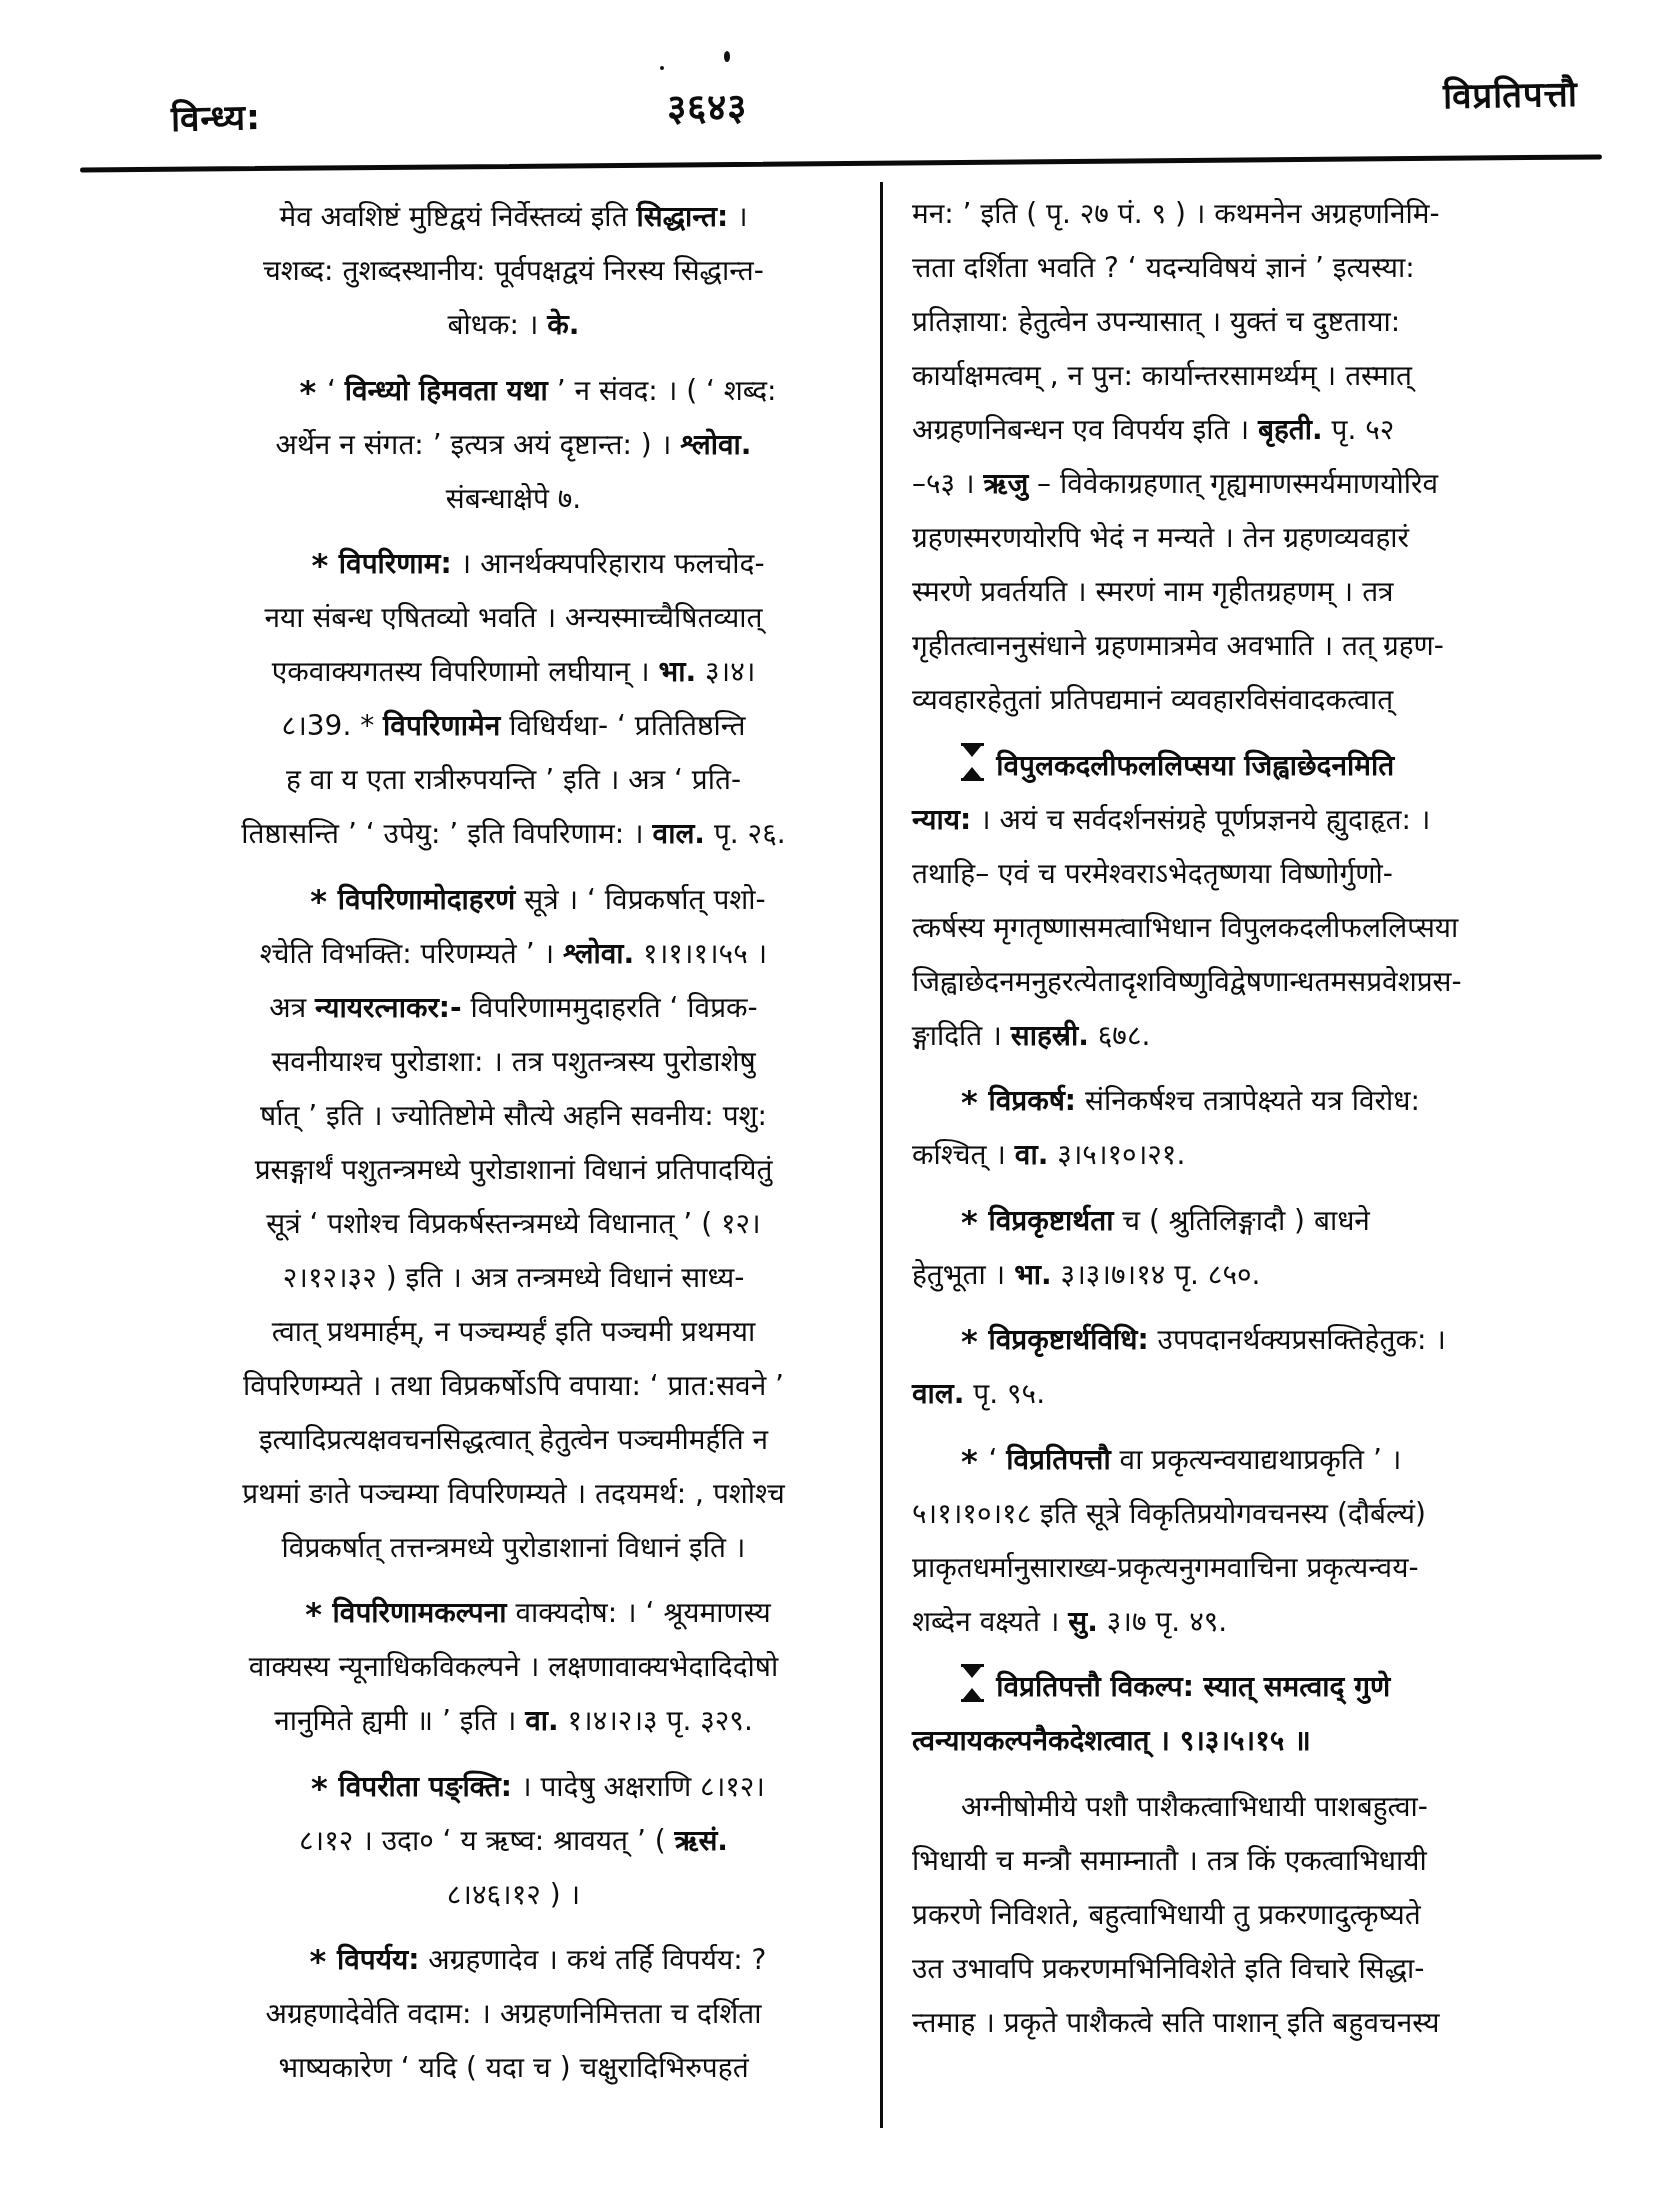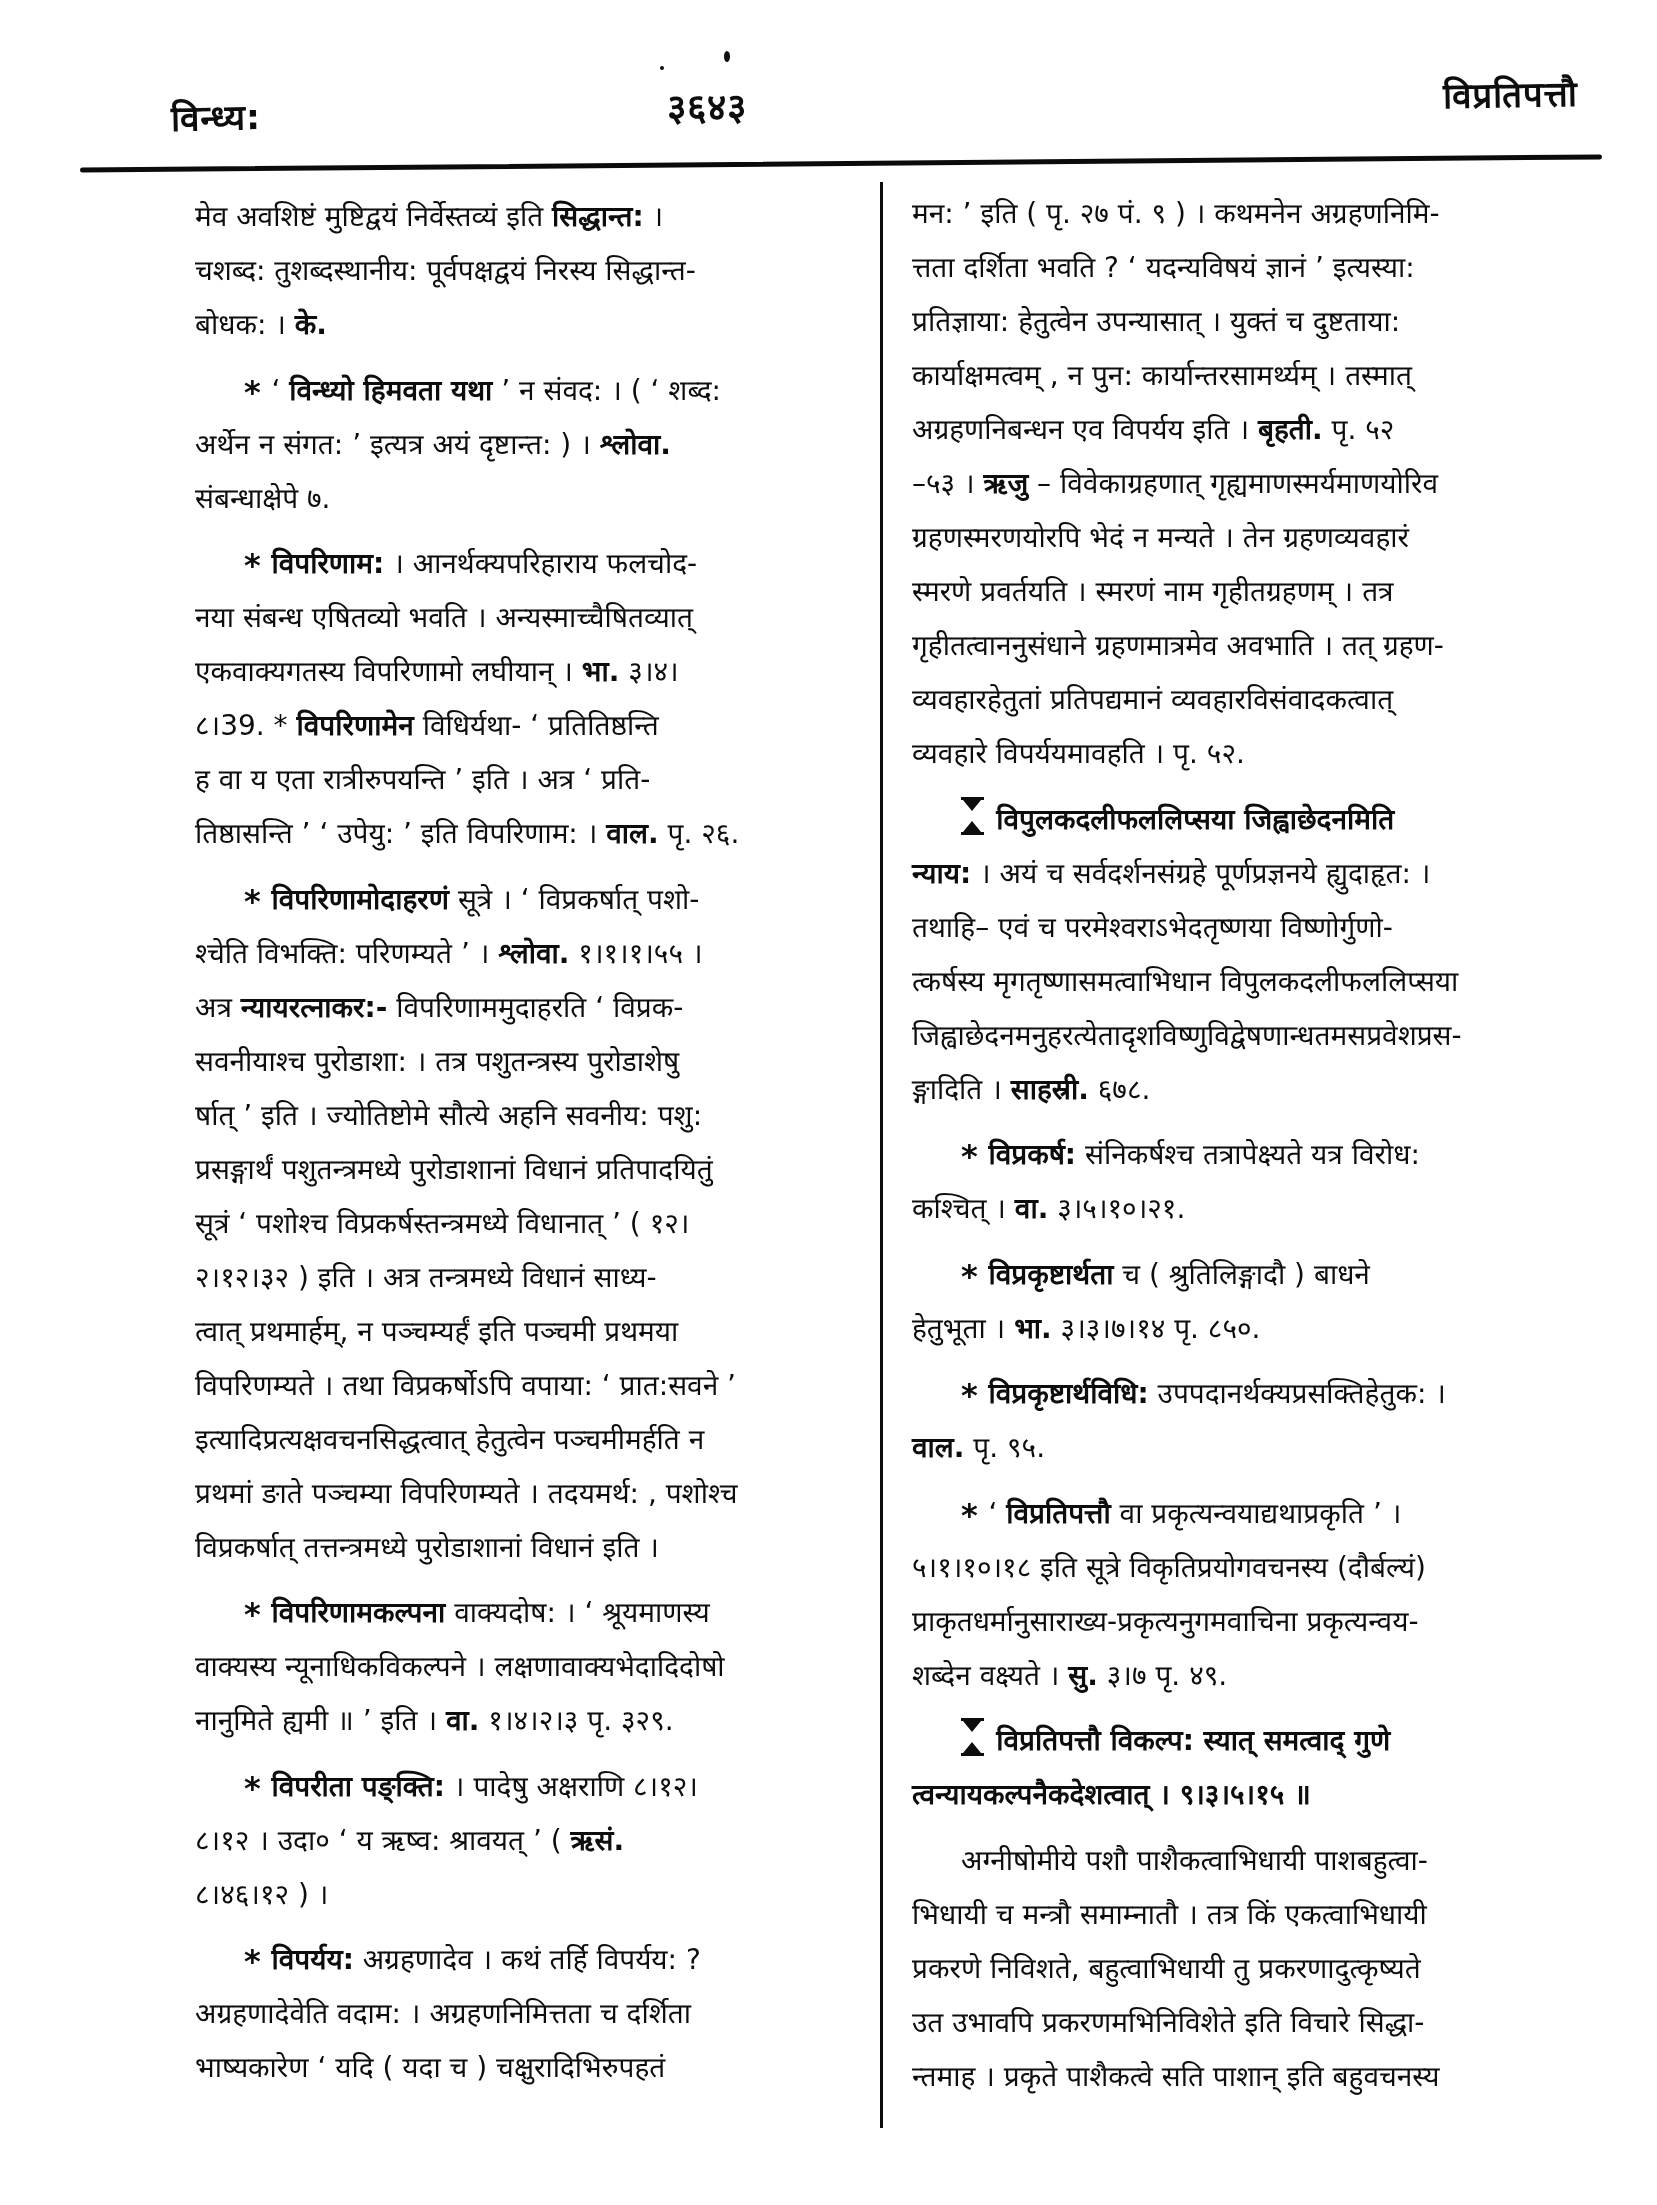--- a/index.html
+++ b/index.html
@@ -18,21 +18,21 @@
   #hdr-center{left:667px;top:80px;font-weight:700;font-size:37px;transform:rotate(-0.8deg);}
   #hdr-right{right:80px;top:70px;transform:rotate(-1.0deg);}
   .rule{
     position:absolute;left:80px;top:161px;width:1522px;height:4.6px;
     background:#0b0b0b;border-radius:2.3px;transform:rotate(-0.5deg);
   }
   
   .vdiv{position:absolute;left:880px;top:182px;width:3.1px;height:1946px;background:#0c0c0c;}
   
   .col{position:absolute;}
-  #col-left{left:195px;top:190px;width:637px;}
+  #col-left{left:195px;top:190px;width:637px;text-align:center;}
   #col-right{left:912px;top:187px;width:684px;}
   .line{height:54px;line-height:54px;font-size:28px;white-space:nowrap;}
   .line.para{margin-top:11.5px;}
   .line.ind{padding-left:49px;}
   .b{font-weight:700;}
   .n{font-weight:400;}
   .star{
     display:inline-block;font-weight:700;font-size:32px;
     margin-right:10.7px;vertical-align:-3.1px;
   }
@@ -111,21 +111,20 @@
       <div class="line"><span class="n">मन: ’ इति ( पृ. २७ पं. ९ ) । कथमनेन अग्रहणनिमि-</span></div>
       <div class="line"><span class="n">त्तता दर्शिता भवति ? ‘ यदन्यविषयं ज्ञानं ’ इत्यस्या:</span></div>
       <div class="line"><span class="n">प्रतिज्ञाया: हेतुत्वेन उपन्यासात् । युक्तं च दुष्टताया:</span></div>
       <div class="line"><span class="n">कार्याक्षमत्वम् , न पुन: कार्यान्तरसामर्थ्यम् । तस्मात्</span></div>
       <div class="line"><span class="n">अग्रहणनिबन्धन एव विपर्यय इति । </span><span class="b">बृहती.</span><span class="n"> पृ. ५२</span></div>
       <div class="line"><span class="n">–५३ । </span><span class="b">ऋजु</span><span class="n"> – विवेकाग्रहणात् गृह्यमाणस्मर्यमाणयोरिव</span></div>
       <div class="line"><span class="n">ग्रहणस्मरणयोरपि भेदं न मन्यते । तेन ग्रहणव्यवहारं</span></div>
       <div class="line"><span class="n">स्मरणे प्रवर्तयति । स्मरणं नाम गृहीतग्रहणम् । तत्र</span></div>
       <div class="line"><span class="n">गृहीतत्वाननुसंधाने ग्रहणमात्रमेव अवभाति । तत् ग्रहण-</span></div>
       <div class="line"><span class="n">व्यवहारहेतुतां प्रतिपद्यमानं व्यवहारविसंवादकत्वात्</span></div>
-      <div class="line"><span class="n">व्यवहारे विपर्ययमावहति । पृ. ५२.</span></div>
       <div class="line para ind"><span class="hg"></span><span class="b">विपुलकदलीफललिप्सया जिह्वाछेदनमिति</span></div>
       <div class="line"><span class="b">न्याय:</span><span class="n"> । अयं च सर्वदर्शनसंग्रहे पूर्णप्रज्ञनये ह्युदाहृत: ।</span></div>
       <div class="line"><span class="n">तथाहि– एवं च परमेश्वराऽभेदतृष्णया विष्णोर्गुणो-</span></div>
       <div class="line"><span class="n">त्कर्षस्य मृगतृष्णासमत्वाभिधान विपुलकदलीफललिप्सया</span></div>
       <div class="line"><span class="n">जिह्वाछेदनमनुहरत्येतादृशविष्णुविद्वेषणान्धतमसप्रवेशप्रस-</span></div>
       <div class="line"><span class="n">ङ्गादिति । </span><span class="b">साहस्री.</span><span class="n"> ६७८.</span></div>
       <div class="line para ind"><span class="star">*</span><span class="b">विप्रकर्ष:</span><span class="n"> संनिकर्षश्च तत्रापेक्ष्यते यत्र विरोध:</span></div>
       <div class="line"><span class="n">कश्चित् । </span><span class="b">वा.</span><span class="n"> ३।५।१०।२१.</span></div>
       <div class="line para ind"><span class="star">*</span><span class="b">विप्रकृष्टार्थता</span><span class="n"> च ( श्रुतिलिङ्गादौ ) बाधने</span></div>
       <div class="line"><span class="n">हेतुभूता । </span><span class="b">भा.</span><span class="n"> ३।३।७।१४ पृ. ८५०.</span></div>

